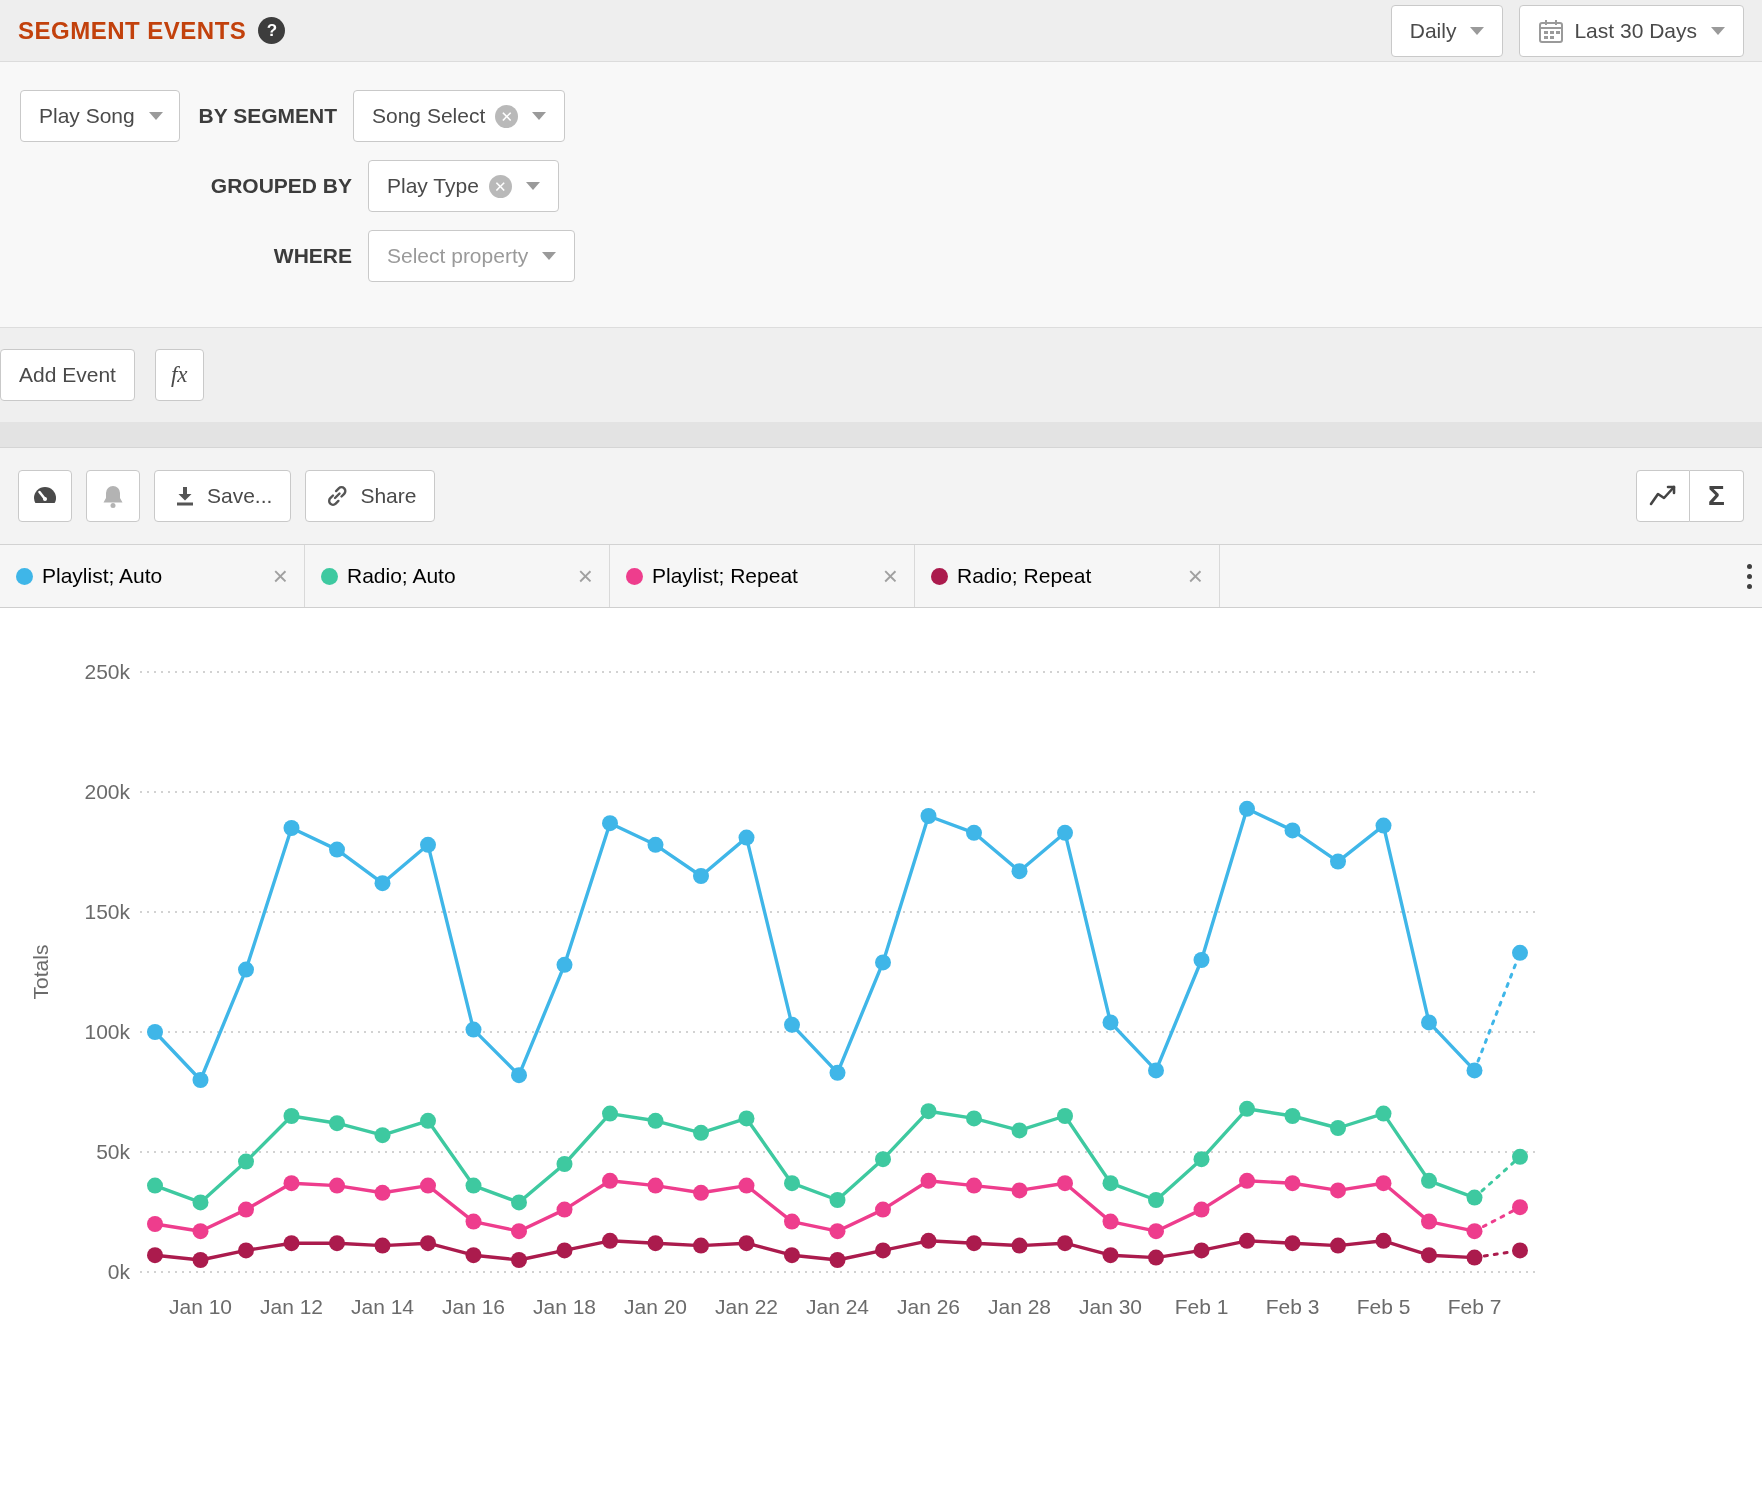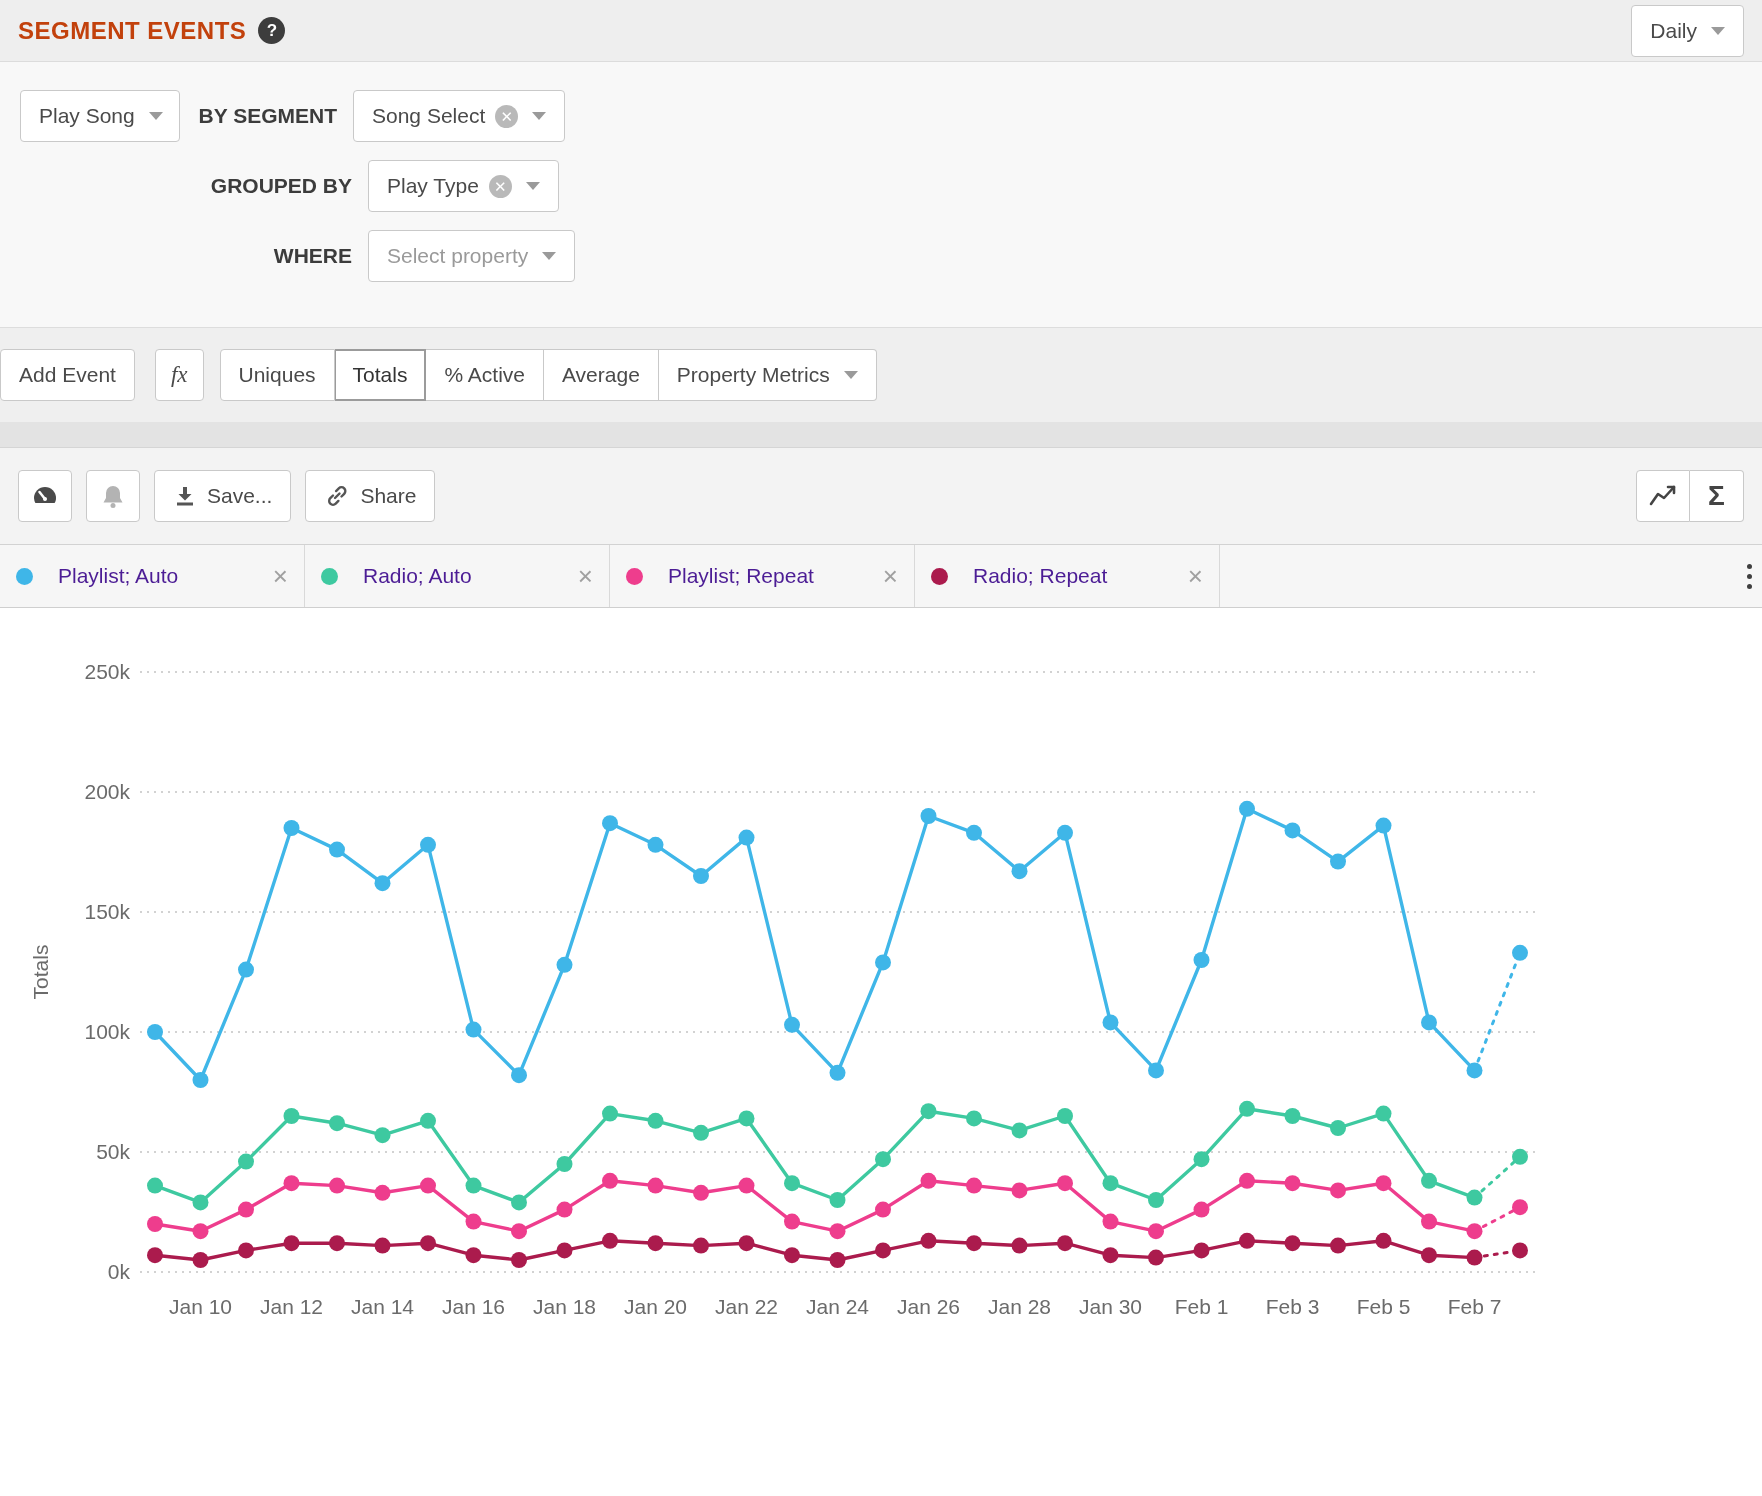--- a/index.html
+++ b/index.html
@@ -88,21 +88,21 @@
     height: 64px; background: #f6f6f6;
     border-top: 1px solid #d2d2d2; border-bottom: 1px solid #cfcfcf;
     display: flex; align-items: stretch;
   }
   #legend-tabs { display: flex; }
   .legend-tab {
     width: 305px; display: flex; align-items: center; padding: 0 16px;
     border-right: 1px solid #d9d9d9; cursor: pointer;
   }
   .dot { width: 17px; height: 17px; border-radius: 50%; flex: none; }
-  .legend-label { margin-left: 25px; font-size: 21px; color: #4c1d95; flex: 1; }
+  .legend-label { margin-left: 9px; font-size: 21px; color: #000000; flex: 1; }
   .tab-close { color: #a0a0a0; font-size: 26px; line-height: 1; padding-left: 8px; cursor: pointer; }
   .kebab {
     margin-left: auto; display: flex; flex-direction: column; gap: 5px;
     justify-content: center; padding: 0 10px; cursor: pointer;
   }
   .kebab span { width: 5px; height: 5px; border-radius: 50%; background: #3f3f3f; }
 
   
   .chart-wrap { height: 888px; background: #fff; }
   svg text { font-family: "Liberation Sans", sans-serif; }
@@ -115,20 +115,37 @@
   <header class="topbar">
     <div class="title-wrap">
       <h1 class="page-title">SEGMENT EVENTS</h1>
       <span class="help">?</span>
     </div>
     <div class="topbar-right">
       <button class="btn">
         <span>Daily</span>
         <span class="caret"></span>
       </button>
+      <button class="btn">
+        <span style="display:inline-flex;">
+          <svg width="26" height="26" viewBox="0 0 26 26">
+              <rect x="2" y="5" width="22" height="19" rx="2" fill="none" stroke="#9a9a9a" stroke-width="2"></rect>
+              <line x1="2" y1="10" x2="24" y2="10" stroke="#9a9a9a" stroke-width="2"></line>
+              <line x1="8" y1="2" x2="8" y2="7" stroke="#9a9a9a" stroke-width="2"></line>
+              <line x1="18" y1="2" x2="18" y2="7" stroke="#9a9a9a" stroke-width="2"></line>
+              <rect x="6" y="13" width="4" height="3" fill="#9a9a9a"></rect>
+              <rect x="12" y="13" width="4" height="3" fill="#9a9a9a"></rect>
+              <rect x="18" y="13" width="4" height="3" fill="#9a9a9a"></rect>
+              <rect x="6" y="18" width="4" height="3" fill="#9a9a9a"></rect>
+              <rect x="12" y="18" width="4" height="3" fill="#9a9a9a"></rect>
+            </svg>
+        </span>
+        <span>Last 30 Days</span>
+        <span class="caret"></span>
+      </button>
     </div>
   </header>
 
   <section class="query">
     <div class="q-row">
       <button class="btn event-select">
         <span>Play Song</span>
         <span class="caret"></span>
       </button>
       <span class="q-label short">BY SEGMENT</span>
@@ -153,30 +170,20 @@
         <span class="caret"></span>
       </button>
     </div>
   </section>
 
   <section class="metric-bar">
     <button class="btn">Add Event</button>
     <span class="gap20"></span>
     <button class="btn fx-btn">fx</button>
     <span class="gap16"></span>
-    <div class="seg-group">
-      <button class="btn">Uniques</button>
-      <button class="btn active">Totals</button>
-      <button class="btn">% Active</button>
-      <button class="btn">Average</button>
-      <button class="btn">
-        <span>Property Metrics</span>
-        <span class="caret"></span>
-      </button>
-    </div>
   </section>
 
   <div class="strip"></div>
 
   <section class="chart-toolbar">
     <button class="btn icon-btn">
       <span style="display:inline-flex;">
         <svg width="28" height="28" viewBox="0 0 28 28">
             <path d="M14 5a11 11 0 0 1 11 11c0 2-.5 3.6-1.4 5H4.4A10.9 10.9 0 0 1 3 16 11 11 0 0 1 14 5z" fill="#4a4a4a"></path>
             <line x1="14" y1="17" x2="8.5" y2="10" stroke="#fff" stroke-width="2.5" stroke-linecap="round"></line>

